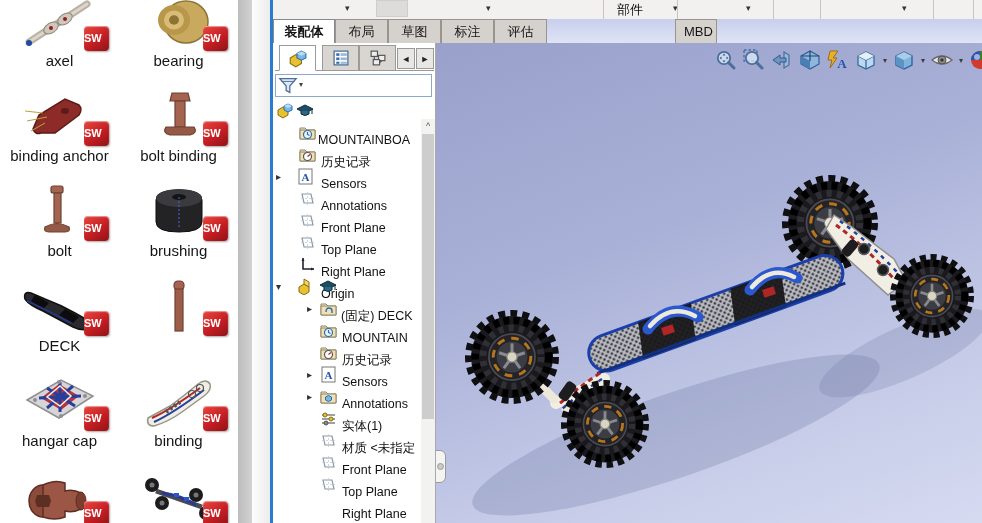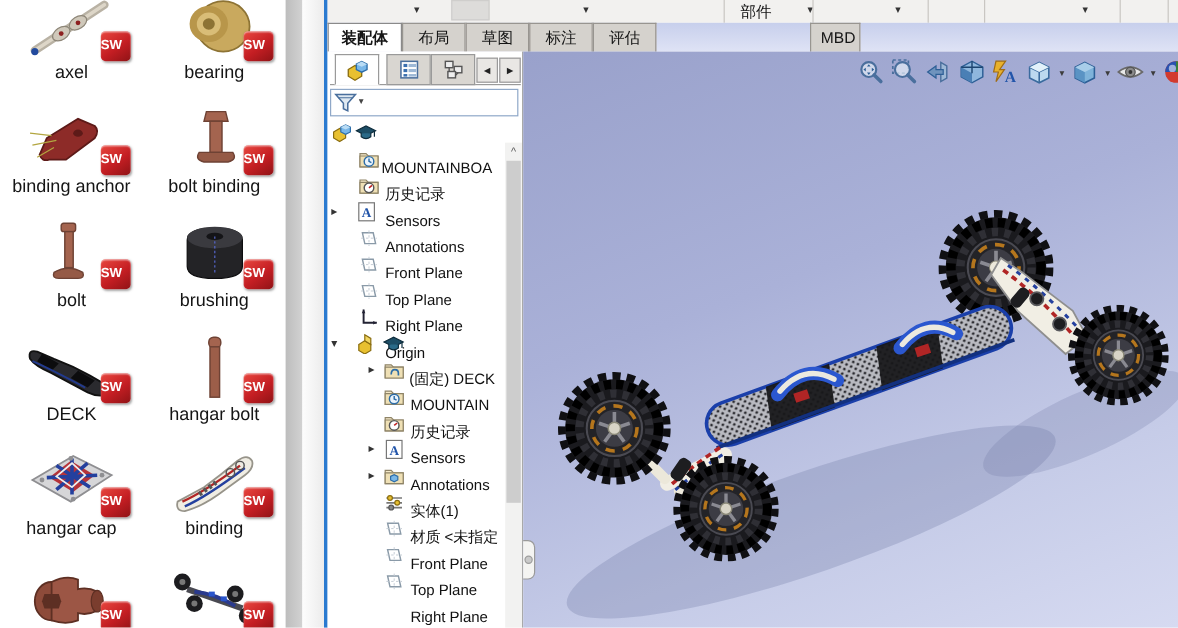--- a/index.html
+++ b/index.html
@@ -365,21 +365,20 @@
           <use href="#t-deck"></use>
         </svg>
       <span class="sw-badge">SW</span>
       <div class="exp-label">DECK</div>
     </div>
     <div class="exp-item">
       <svg class="exp-thumb" viewBox="0 0 78 60">
           <use href="#t-hangarbolt"></use>
         </svg>
       <span class="sw-badge">SW</span>
-      <div class="exp-label">hangar bolt</div>
     </div>
     <div class="exp-item">
       <svg class="exp-thumb" viewBox="0 0 78 60">
           <use href="#t-hangarcap"></use>
         </svg>
       <span class="sw-badge">SW</span>
       <div class="exp-label">hangar cap</div>
     </div>
     <div class="exp-item">
       <svg class="exp-thumb" viewBox="0 0 78 60">

